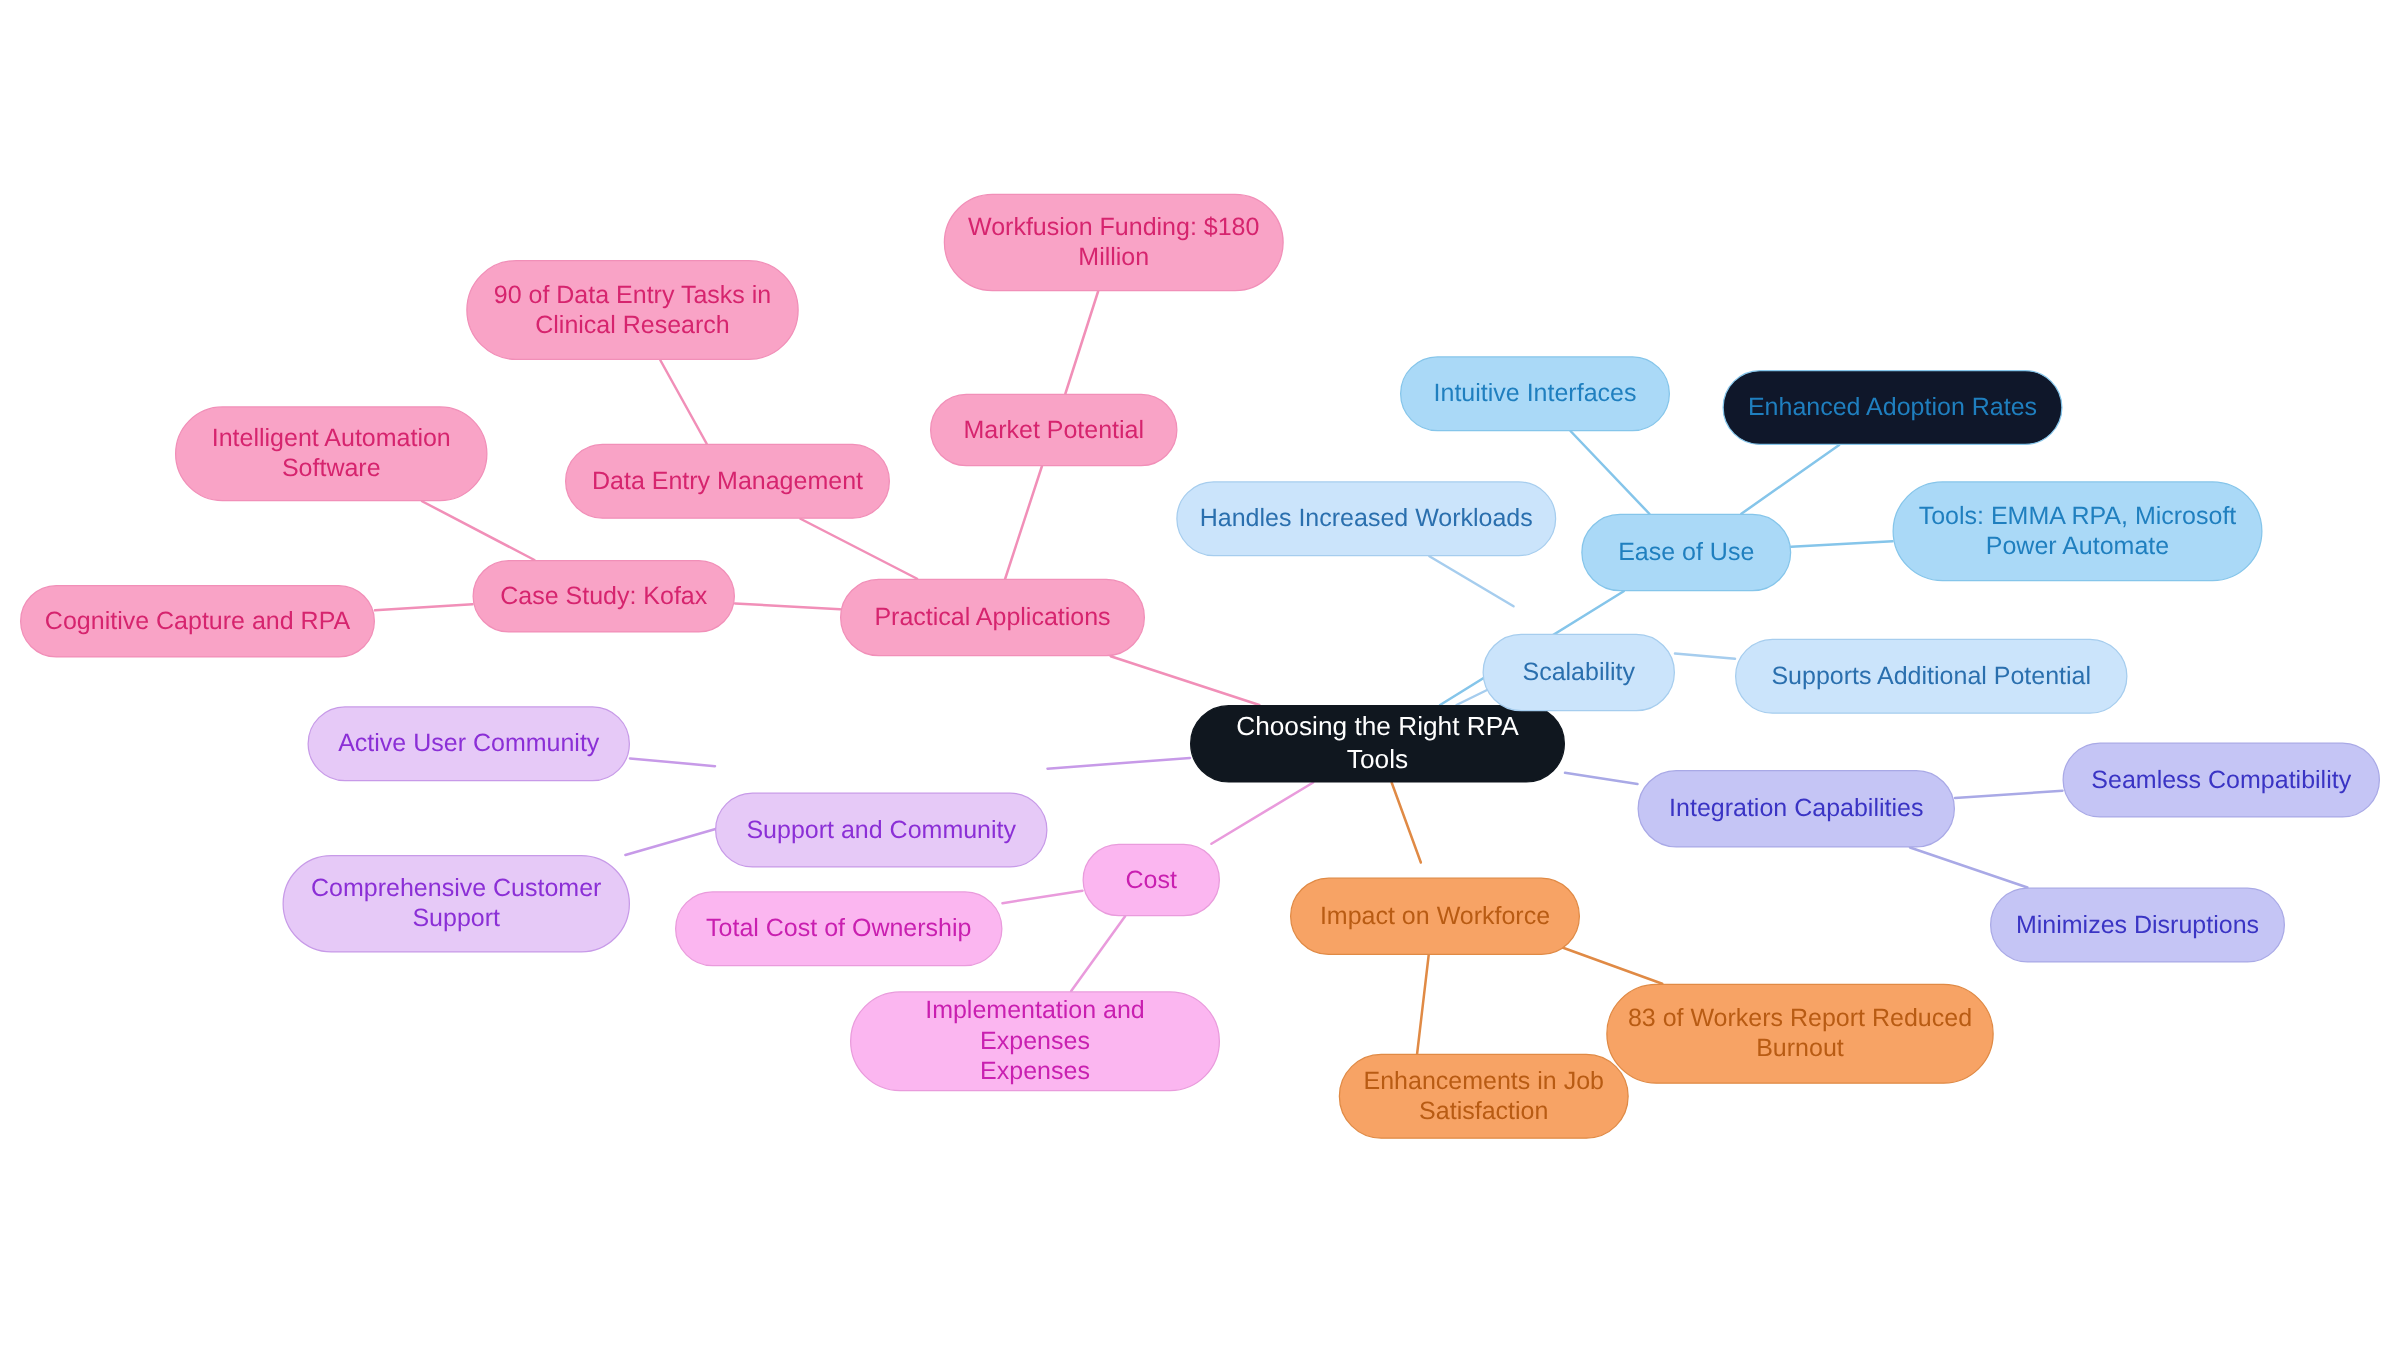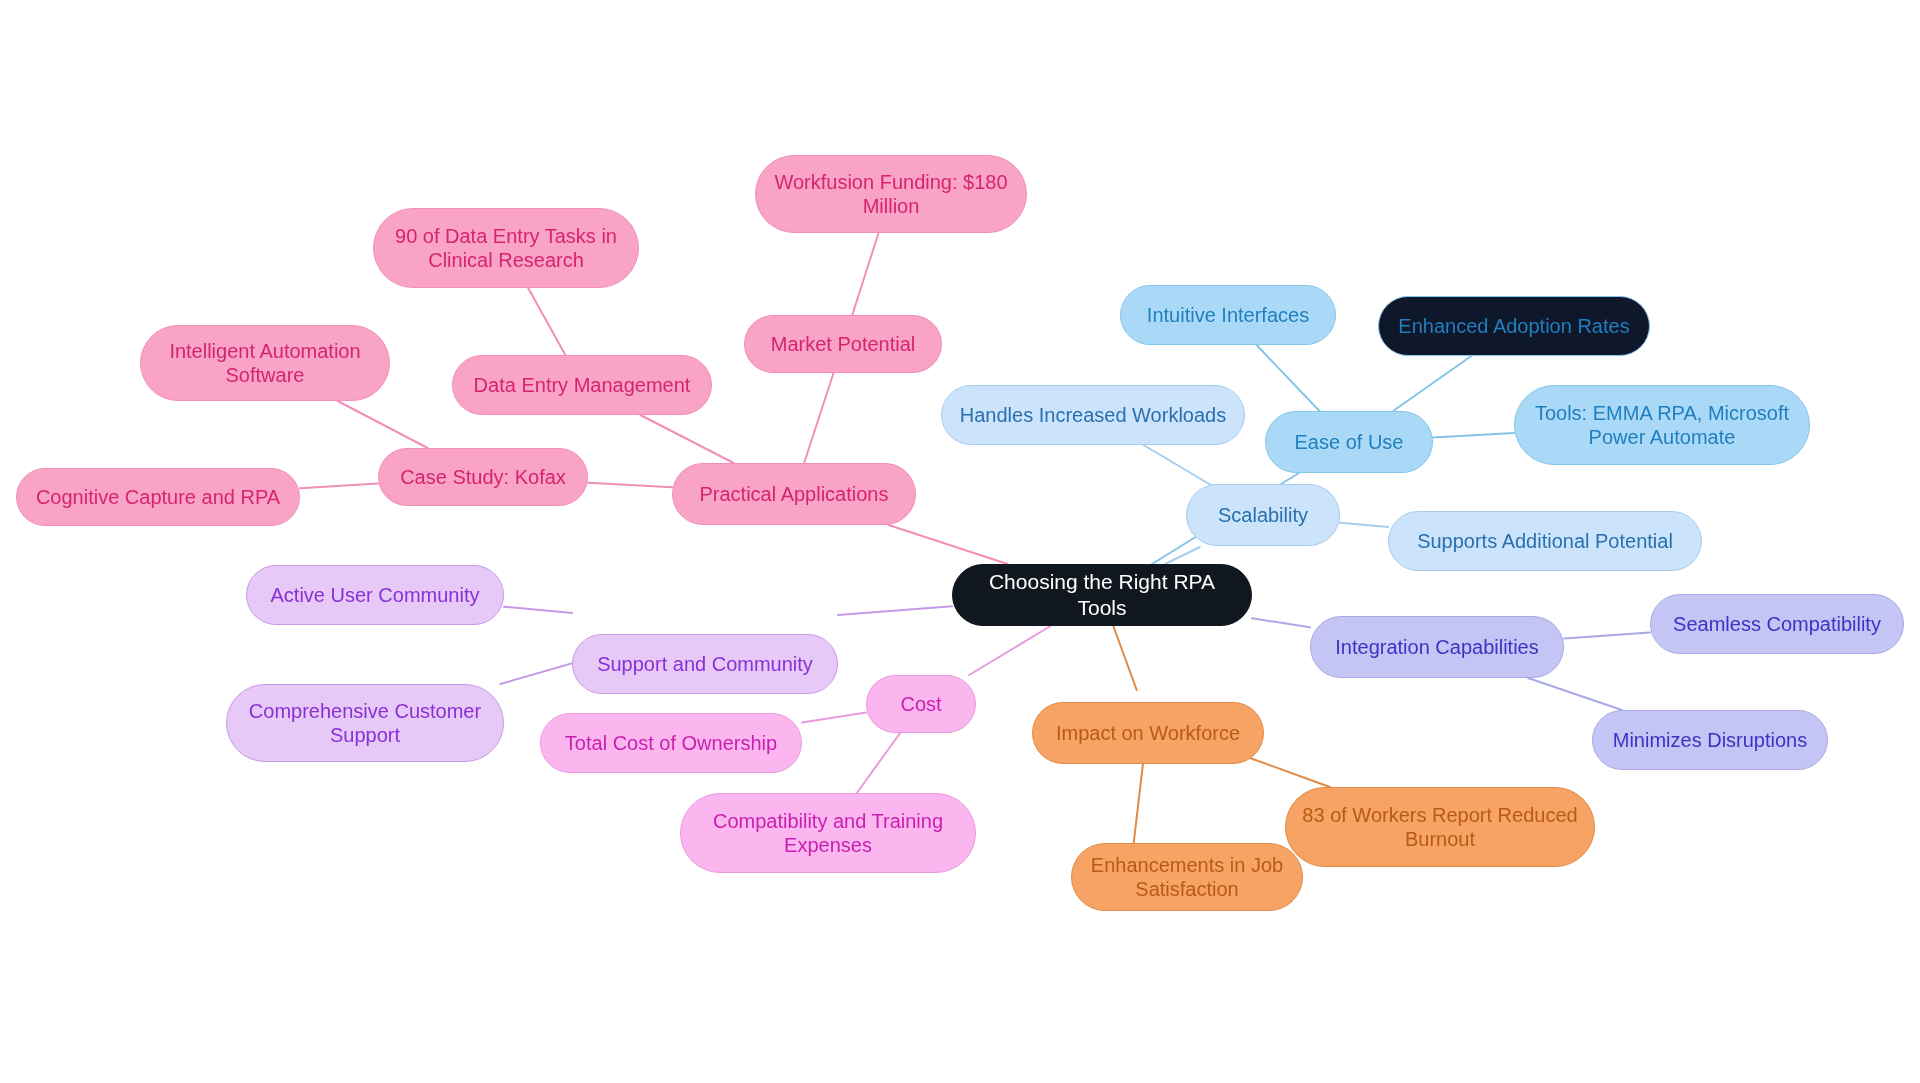--- a/index.html
+++ b/index.html
@@ -89,32 +89,32 @@
 Clinical Research</div>
       <div class="node lvl1" style="left: 744px; top: 315px; width: 198px; height: 58px; background: rgb(249, 163, 198); color: rgb(214, 36, 110); border-color: rgb(241, 143, 184);">Market Potential</div>
       <div class="node lvl1" style="left: 755px; top: 155px; width: 272px; height: 78px; background: rgb(249, 163, 198); color: rgb(214, 36, 110); border-color: rgb(241, 143, 184);">Workfusion Funding: $180
 Million</div>
       <div class="node lvl1" style="left: 572px; top: 595px; width: 266px; height: 60px; background: rgb(230, 201, 247); color: rgb(139, 47, 214); border-color: rgb(199, 154, 232); margin-top: 39px;">Support and Community</div>
       <div class="node lvl1" style="left: 246px; top: 565px; width: 258px; height: 60px; background: rgb(230, 201, 247); color: rgb(139, 47, 214); border-color: rgb(199, 154, 232);">Active User Community</div>
       <div class="node lvl1" style="left: 226px; top: 684px; width: 278px; height: 78px; background: rgb(230, 201, 247); color: rgb(139, 47, 214); border-color: rgb(199, 154, 232);">Comprehensive Customer
 Support</div>
       <div class="node lvl1" style="left: 866px; top: 675px; width: 110px; height: 58px; background: rgb(251, 182, 240); color: rgb(201, 31, 176); border-color: rgb(233, 155, 220);">Cost</div>
       <div class="node lvl1" style="left: 540px; top: 713px; width: 262px; height: 60px; background: rgb(251, 182, 240); color: rgb(201, 31, 176); border-color: rgb(233, 155, 220);">Total Cost of Ownership</div>
-      <div class="node lvl1" style="left: 680px; top: 793px; width: 296px; height: 80px; background: rgb(251, 182, 240); color: rgb(201, 31, 176); border-color: rgb(233, 155, 220);">Compatibility and Training
+      <div class="node lvl1" style="left: 680px; top: 793px; width: 296px; height: 80px; background: rgb(251, 182, 240); color: rgb(201, 31, 176); border-color: rgb(233, 155, 220);">Implementation and Expenses
 Expenses</div>
       <div class="node lvl1" style="left: 1032px; top: 690px; width: 232px; height: 62px; background: rgb(247, 163, 101); color: rgb(184, 91, 19); border-color: rgb(224, 138, 69); margin-top: 12px;">Impact on Workforce</div>
       <div class="node lvl1" style="left: 1071px; top: 843px; width: 232px; height: 68px; background: rgb(247, 163, 101); color: rgb(184, 91, 19); border-color: rgb(224, 138, 69);">Enhancements in Job
 Satisfaction</div>
       <div class="node lvl1" style="left: 1285px; top: 787px; width: 310px; height: 80px; background: rgb(247, 163, 101); color: rgb(184, 91, 19); border-color: rgb(224, 138, 69);">83 of Workers Report Reduced
 Burnout</div>
       <div class="node lvl1" style="left: 1265px; top: 411px; width: 168px; height: 62px; background: rgb(170, 217, 247); color: rgb(31, 127, 191); border-color: rgb(133, 197, 234);">Ease of Use</div>
       <div class="node lvl1" style="left: 1120px; top: 285px; width: 216px; height: 60px; background: rgb(170, 217, 247); color: rgb(31, 127, 191); border-color: rgb(133, 197, 234);">Intuitive Interfaces</div>
       <div class="node lvl1" style="left: 1378px; top: 296px; width: 272px; height: 60px; background: #0f172a; color: rgb(31, 127, 191); border-color: rgb(133, 197, 234);">Enhanced Adoption Rates</div>
       <div class="node lvl1" style="left: 1514px; top: 385px; width: 296px; height: 80px; background: rgb(170, 217, 247); color: rgb(31, 127, 191); border-color: rgb(133, 197, 234);">Tools: EMMA RPA, Microsoft
 Power Automate</div>
-      <div class="node lvl1" style="left: 1186px; top: 484px; width: 154px; height: 62px; background: rgb(203, 228, 251); color: rgb(42, 111, 174); border-color: rgb(166, 205, 238);">Scalability</div>
+      <div class="node lvl1" style="left: 1186px; top: 507px; width: 154px; height: 62px; background: rgb(203, 228, 251); color: rgb(42, 111, 174); border-color: rgb(166, 205, 238);">Scalability</div>
       <div class="node lvl1" style="left: 941px; top: 385px; width: 304px; height: 60px; background: rgb(203, 228, 251); color: rgb(42, 111, 174); border-color: rgb(166, 205, 238);">Handles Increased Workloads</div>
       <div class="node lvl1" style="left: 1388px; top: 511px; width: 314px; height: 60px; background: rgb(203, 228, 251); color: rgb(42, 111, 174); border-color: rgb(166, 205, 238);">Supports Additional Potential</div>
       <div class="node lvl1" style="left: 1310px; top: 616px; width: 254px; height: 62px; background: rgb(197, 197, 245); color: rgb(58, 52, 196); border-color: rgb(169, 169, 230);">Integration Capabilities</div>
       <div class="node lvl1" style="left: 1650px; top: 594px; width: 254px; height: 60px; background: rgb(197, 197, 245); color: rgb(58, 52, 196); border-color: rgb(169, 169, 230);">Seamless Compatibility</div>
       <div class="node lvl1" style="left: 1592px; top: 710px; width: 236px; height: 60px; background: rgb(197, 197, 245); color: rgb(58, 52, 196); border-color: rgb(169, 169, 230);">Minimizes Disruptions</div>
     </div>
 </div>
 
 </body></html>

